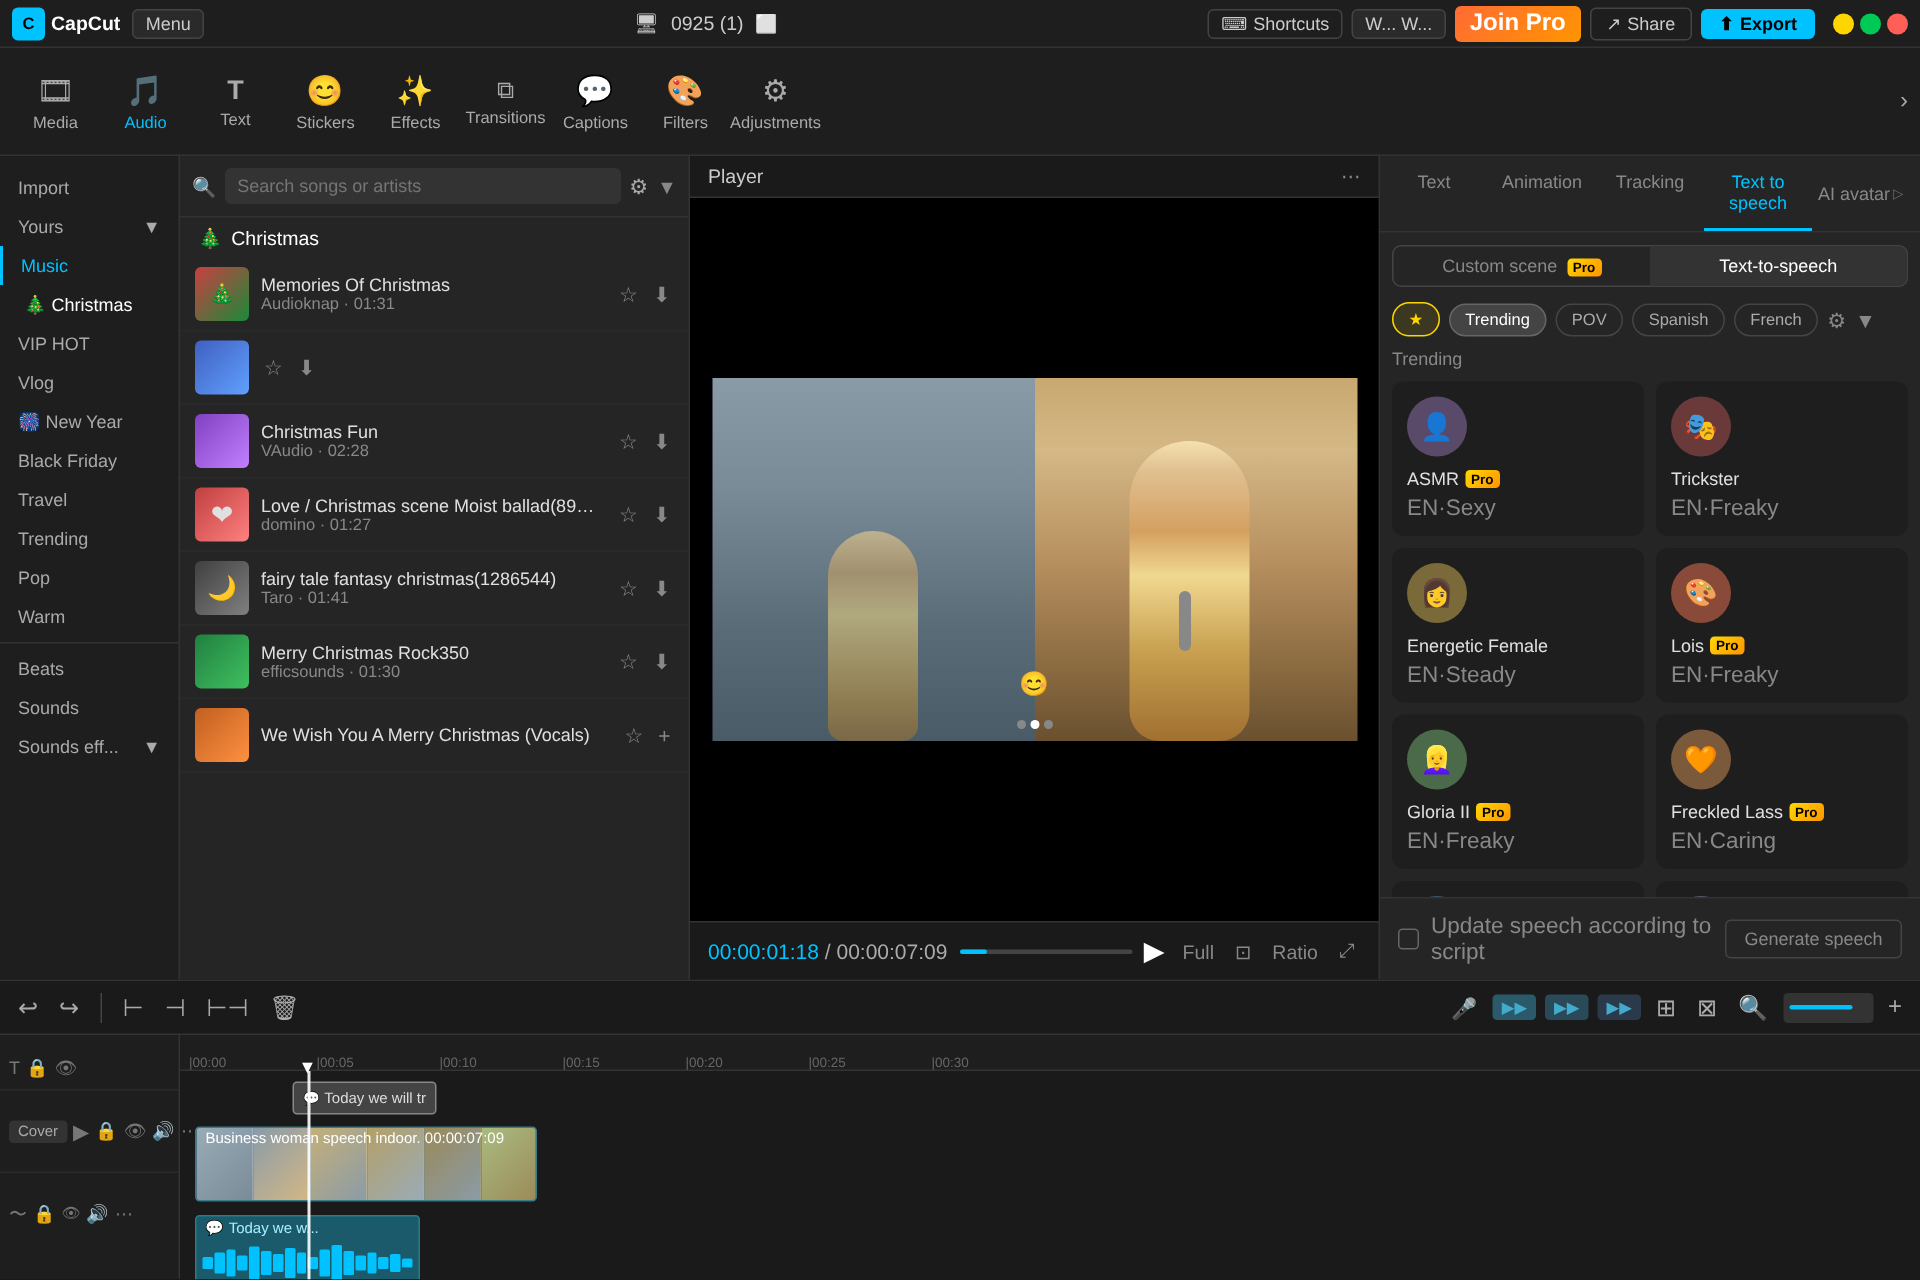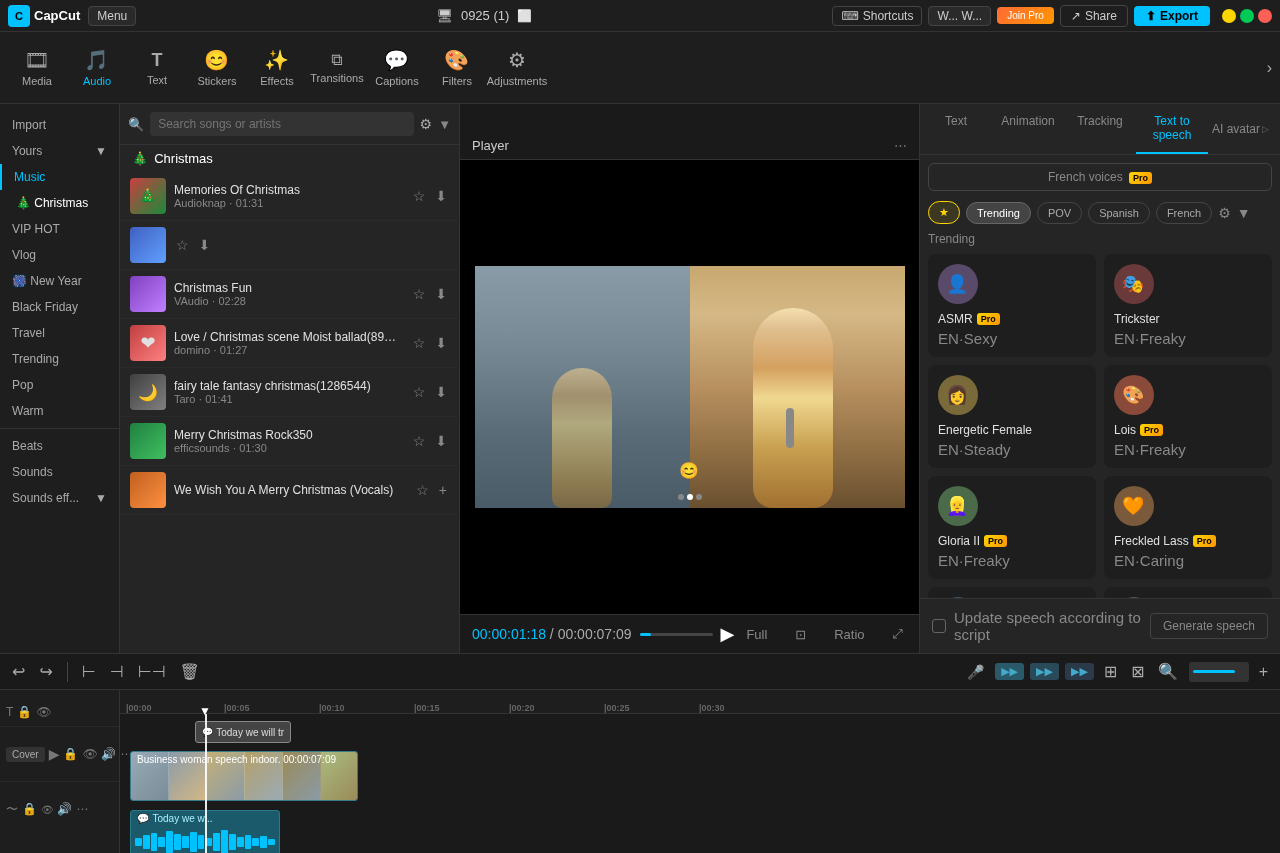--- a/index.html
+++ b/index.html
@@ -7,21 +7,21 @@
 
     
     .topbar { display: flex; align-items: center; height: 32px; background: #1e1e1e; border-bottom: 1px solid #333; padding: 0 8px; gap: 8px; }
     .topbar-logo { display: flex; align-items: center; gap: 4px; font-weight: bold; font-size: 13px; color: #fff; }
     .topbar-logo .logo-icon { width: 22px; height: 22px; background: #00c2ff; border-radius: 4px; display: flex; align-items: center; justify-content: center; font-size: 11px; font-weight: bold; color: #000; }
     .topbar-menu { background: #2a2a2a; border: 1px solid #444; border-radius: 4px; padding: 2px 8px; font-size: 12px; cursor: pointer; color: #ccc; display: flex; align-items: center; gap: 4px; }
     .topbar-center { flex: 1; display: flex; justify-content: center; align-items: center; gap: 8px; font-size: 13px; color: #ccc; }
     .topbar-right { display: flex; align-items: center; gap: 6px; }
     .btn-shortcuts { background: transparent; border: 1px solid #444; border-radius: 4px; padding: 2px 8px; color: #ccc; font-size: 12px; cursor: pointer; display: flex; align-items: center; gap: 4px; }
     .btn-user { background: #2a2a2a; border: 1px solid #444; border-radius: 4px; padding: 2px 8px; color: #ccc; font-size: 12px; cursor: pointer; }
-    .btn-joinpro { background: linear-gradient(135deg, #ff6b35, #ff9500); border: none; border-radius: 4px; padding: 3px 10px; color: #fff; font-size: 10px; font-weight: normal; cursor: pointer; }
+    .btn-joinpro { background: linear-gradient(135deg, #ff6b35, #ff9500); border: none; border-radius: 4px; padding: 3px 10px; color: #fff; font-size: 16px; font-weight: bold; cursor: pointer; }
     .btn-share { background: transparent; border: 1px solid #444; border-radius: 4px; padding: 3px 10px; color: #ccc; font-size: 12px; cursor: pointer; display: flex; align-items: center; gap: 4px; }
     .btn-export { background: #00c2ff; border: none; border-radius: 4px; padding: 3px 12px; color: #000; font-size: 12px; font-weight: bold; cursor: pointer; display: flex; align-items: center; gap: 4px; }
     .win-controls { display: flex; gap: 4px; margin-left: 6px; }
     .win-btn { width: 14px; height: 14px; border-radius: 50%; border: none; cursor: pointer; }
     .win-min { background: #ffd500; }
     .win-max { background: #00ca56; }
     .win-close { background: #ff5f57; }
 
     
     .toolbar { display: flex; align-items: center; height: 72px; background: #1e1e1e; border-bottom: 1px solid #333; padding: 0 8px; gap: 2px; }
@@ -49,34 +49,34 @@
     .music-item { display: flex; align-items: center; gap: 8px; padding: 6px 10px; cursor: pointer; border-bottom: 1px solid #2a2a2a; }
     .music-thumb { width: 36px; height: 36px; border-radius: 4px; background: #555; flex-shrink: 0; overflow: hidden; display: flex; align-items: center; justify-content: center; }
     .music-info { flex: 1; min-width: 0; }
     .music-title { font-size: 12px; color: #e0e0e0; white-space: nowrap; overflow: hidden; text-overflow: ellipsis; }
     .music-sub { font-size: 11px; color: #888; }
     .music-actions { display: flex; gap: 6px; }
     .music-actions button { background: transparent; border: none; color: #888; cursor: pointer; font-size: 14px; padding: 2px; }
 
     
     .player-section { flex: 1; background: #1a1a1a; display: flex; flex-direction: column; border-right: 1px solid #333; }
-    .player-header { display: flex; align-items: flex-start; justify-content: space-between; padding: 6px 12px; border-bottom: 1px solid #333; margin-top: 28px; }
+    .player-header { display: flex; align-items: flex-start; justify-content: space-between; padding: 6px 12px; border-bottom: 1px solid #333; }
     .player-title { font-size: 13px; color: #ccc; }
     .player-video { flex: 1; background: #000; display: flex; align-items: center; justify-content: center; position: relative; overflow: hidden; }
     .subtitle-box { position: absolute; bottom: 20px; left: 50%; transform: translateX(-50%); background: rgba(0,0,0,0.75); border: 1px solid rgba(255,255,255,0.3); border-radius: 3px; padding: 4px 10px; font-size: 11px; color: #fff; text-align: center; min-width: 200px; }
     .play-indicator { position: absolute; bottom: 8px; left: 50%; transform: translateX(-50%); display: flex; gap: 3px; }
     .dot { width: 6px; height: 6px; border-radius: 50%; background: #888; }
     .dot.active { background: #fff; }
     .player-controls { padding: 8px 12px; display: flex; align-items: center; gap: 8px; border-top: 1px solid #333; }
     .time-display { font-size: 14px; color: #aaa; }
     .time-current { color: #00c2ff; }
     .progress-bar { flex: 1; height: 3px; background: #444; border-radius: 2px; position: relative; cursor: pointer; }
     .progress-fill { height: 100%; background: #00c2ff; border-radius: 2px; width: 16%; }
     .play-btn { background: transparent; border: none; color: #fff; font-size: 18px; cursor: pointer; }
-    .ctrl-btns { display: flex; gap: 20px; }
+    .ctrl-btns { display: flex; gap: 6px; }
     .ctrl-btn { background: transparent; border: none; color: #888; font-size: 13px; cursor: pointer; padding: 2px 4px; }
 
     
     .right-panel { width: 360px; background: #252525; display: flex; flex-direction: column; }
     .right-tabs { display: flex; border-bottom: 1px solid #333; }
     .right-tab { flex: 1; padding: 10px 4px; text-align: center; font-size: 12px; color: #888; cursor: pointer; }
     .right-tab.active { color: #00c2ff; border-bottom: 2px solid #00c2ff; }
     .tts-section { flex: 1; overflow-y: auto; padding: 8px; }
     .tts-toggle { display: flex; margin-bottom: 10px; border: 1px solid #444; border-radius: 6px; overflow: hidden; }
     .tts-toggle-btn { flex: 1; padding: 6px; text-align: center; font-size: 12px; color: #888; cursor: pointer; }
@@ -380,22 +380,25 @@
     <div class="right-tabs">
       <div class="right-tab">Text</div>
       <div class="right-tab">Animation</div>
       <div class="right-tab">Tracking</div>
       <div class="right-tab active">Text to speech</div>
       <div class="right-tab" style="display:flex;align-items:center;gap:2px;">AI avatar<span style="font-size:9px;color:#666;">▷</span></div>
     </div>
     <div class="tts-section">
       <div class="tts-toggle">
         <div class="tts-toggle-btn">
-          <span>French voices</span>
+          <span>Custom scene</span>
           <span style="display:inline-block;background:linear-gradient(135deg,#ffd700,#ff9500);border-radius:3px;padding:1px 4px;font-size:9px;color:#000;font-weight:bold;margin-left:3px;">Pro</span>
+        </div>
+        <div class="tts-toggle-btn active">
+          <span>Text-to-speech</span>
         </div>
       </div>
       <div class="tts-filter-row">
         <button class="tts-filter-btn starred">★</button>
         <button class="tts-filter-btn active">Trending</button>
         <button class="tts-filter-btn">POV</button>
         <button class="tts-filter-btn">Spanish</button>
         <button class="tts-filter-btn">French</button>
         <span class="tts-filter-icon">⚙</span>
         <span class="tts-filter-icon">▼</span>
@@ -514,21 +517,21 @@
         <span class="tl-ctrl-icon">🔒</span>
         <span class="tl-ctrl-icon" style="font-size:10px;">👁</span>
         <span class="tl-ctrl-icon">🔊</span>
         <span class="tl-ctrl-icon">⋯</span>
       </div>
     </div>
 
     <div class="tl-main">
 
       <div class="tl-ruler">
-        <div style="display:flex;gap:13px;height:100%;align-items:flex-end;padding-left:2px;font-weight:bold;">
+        <div style="display:flex;gap:0;height:100%;align-items:flex-end;padding-left:2px;">
           <div style="width:85px;display:flex;flex-direction:column;justify-content:flex-end;">
             <span style="font-size:9px;color:#666;white-space:nowrap;">|00:00</span>
           </div>
           <div style="width:82px;display:flex;flex-direction:column;justify-content:flex-end;">
             <span style="font-size:9px;color:#666;white-space:nowrap;">|00:05</span>
           </div>
           <div style="width:82px;display:flex;flex-direction:column;justify-content:flex-end;">
             <span style="font-size:9px;color:#666;white-space:nowrap;">|00:10</span>
           </div>
           <div style="width:82px;display:flex;flex-direction:column;justify-content:flex-end;">

